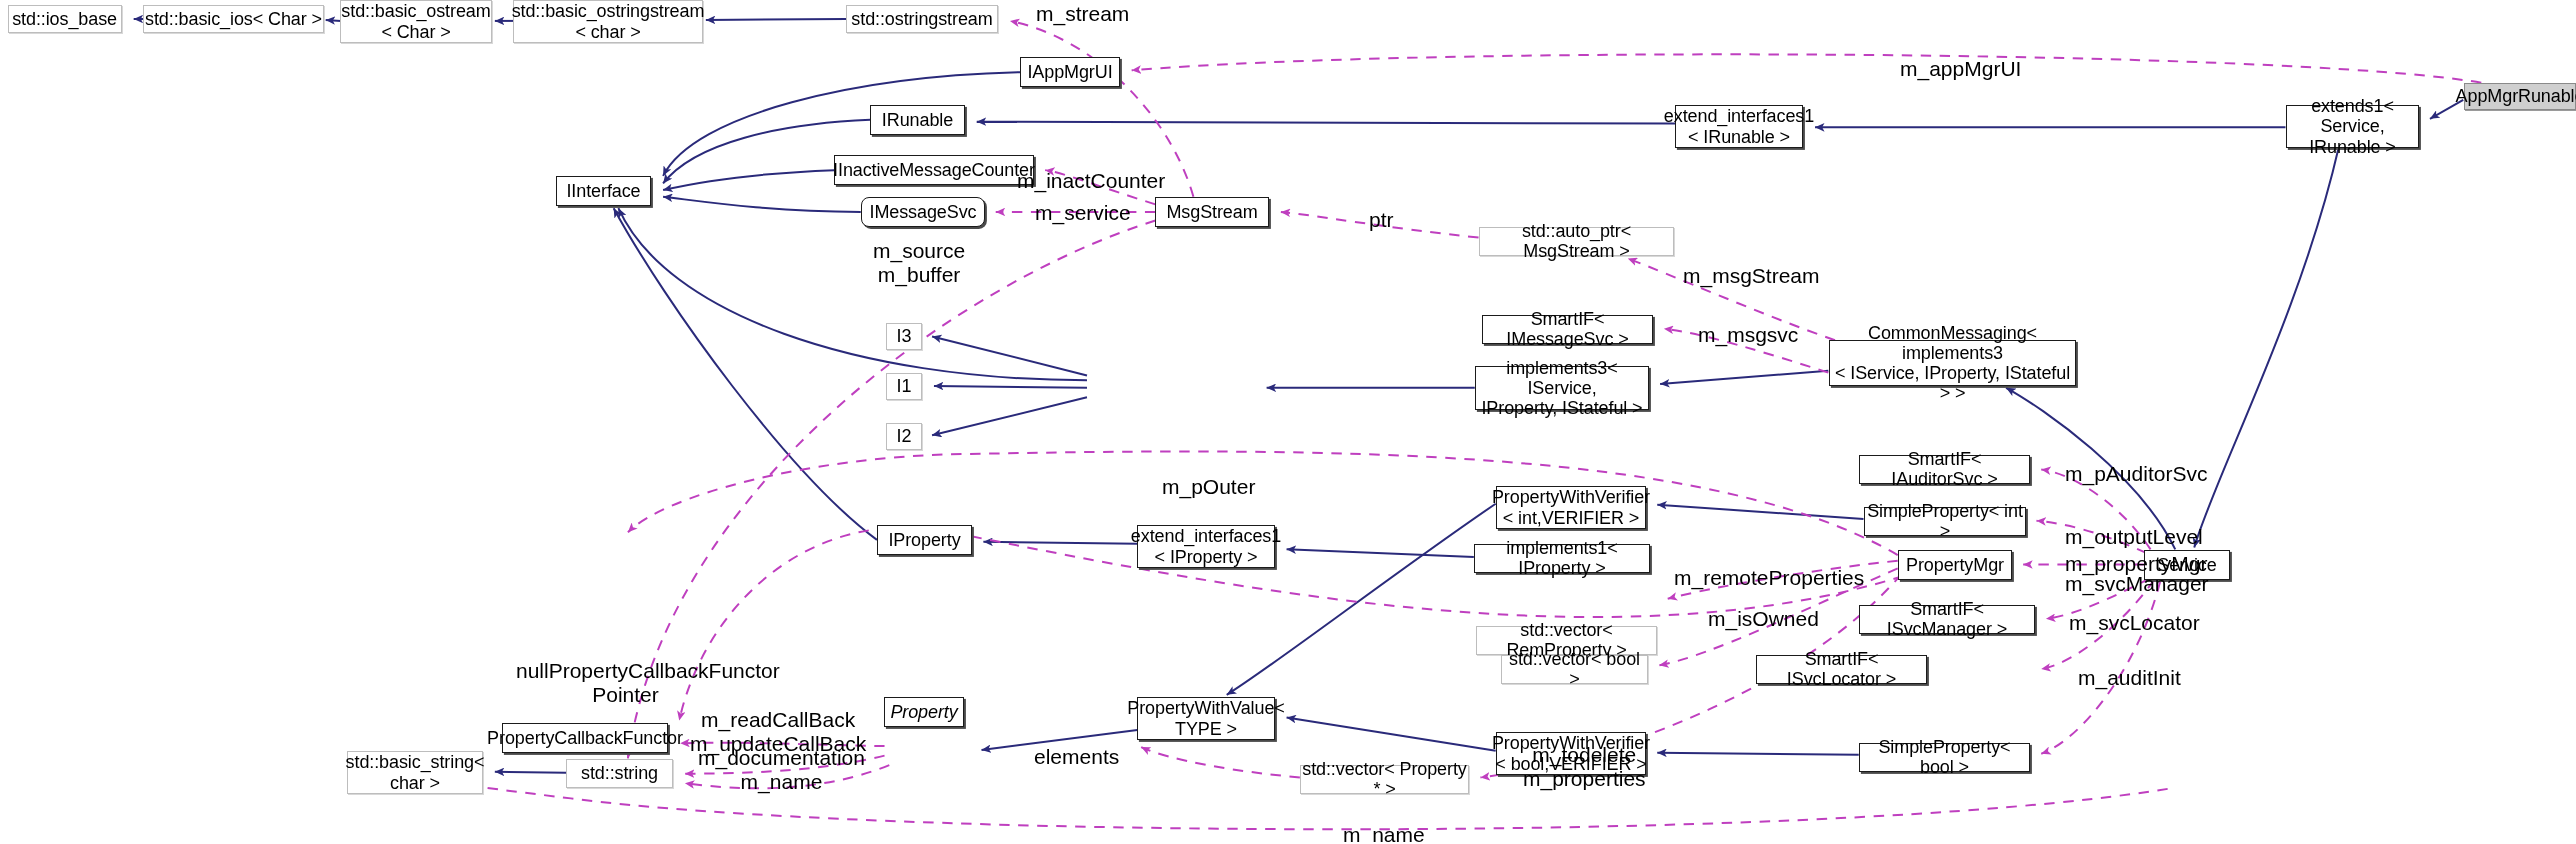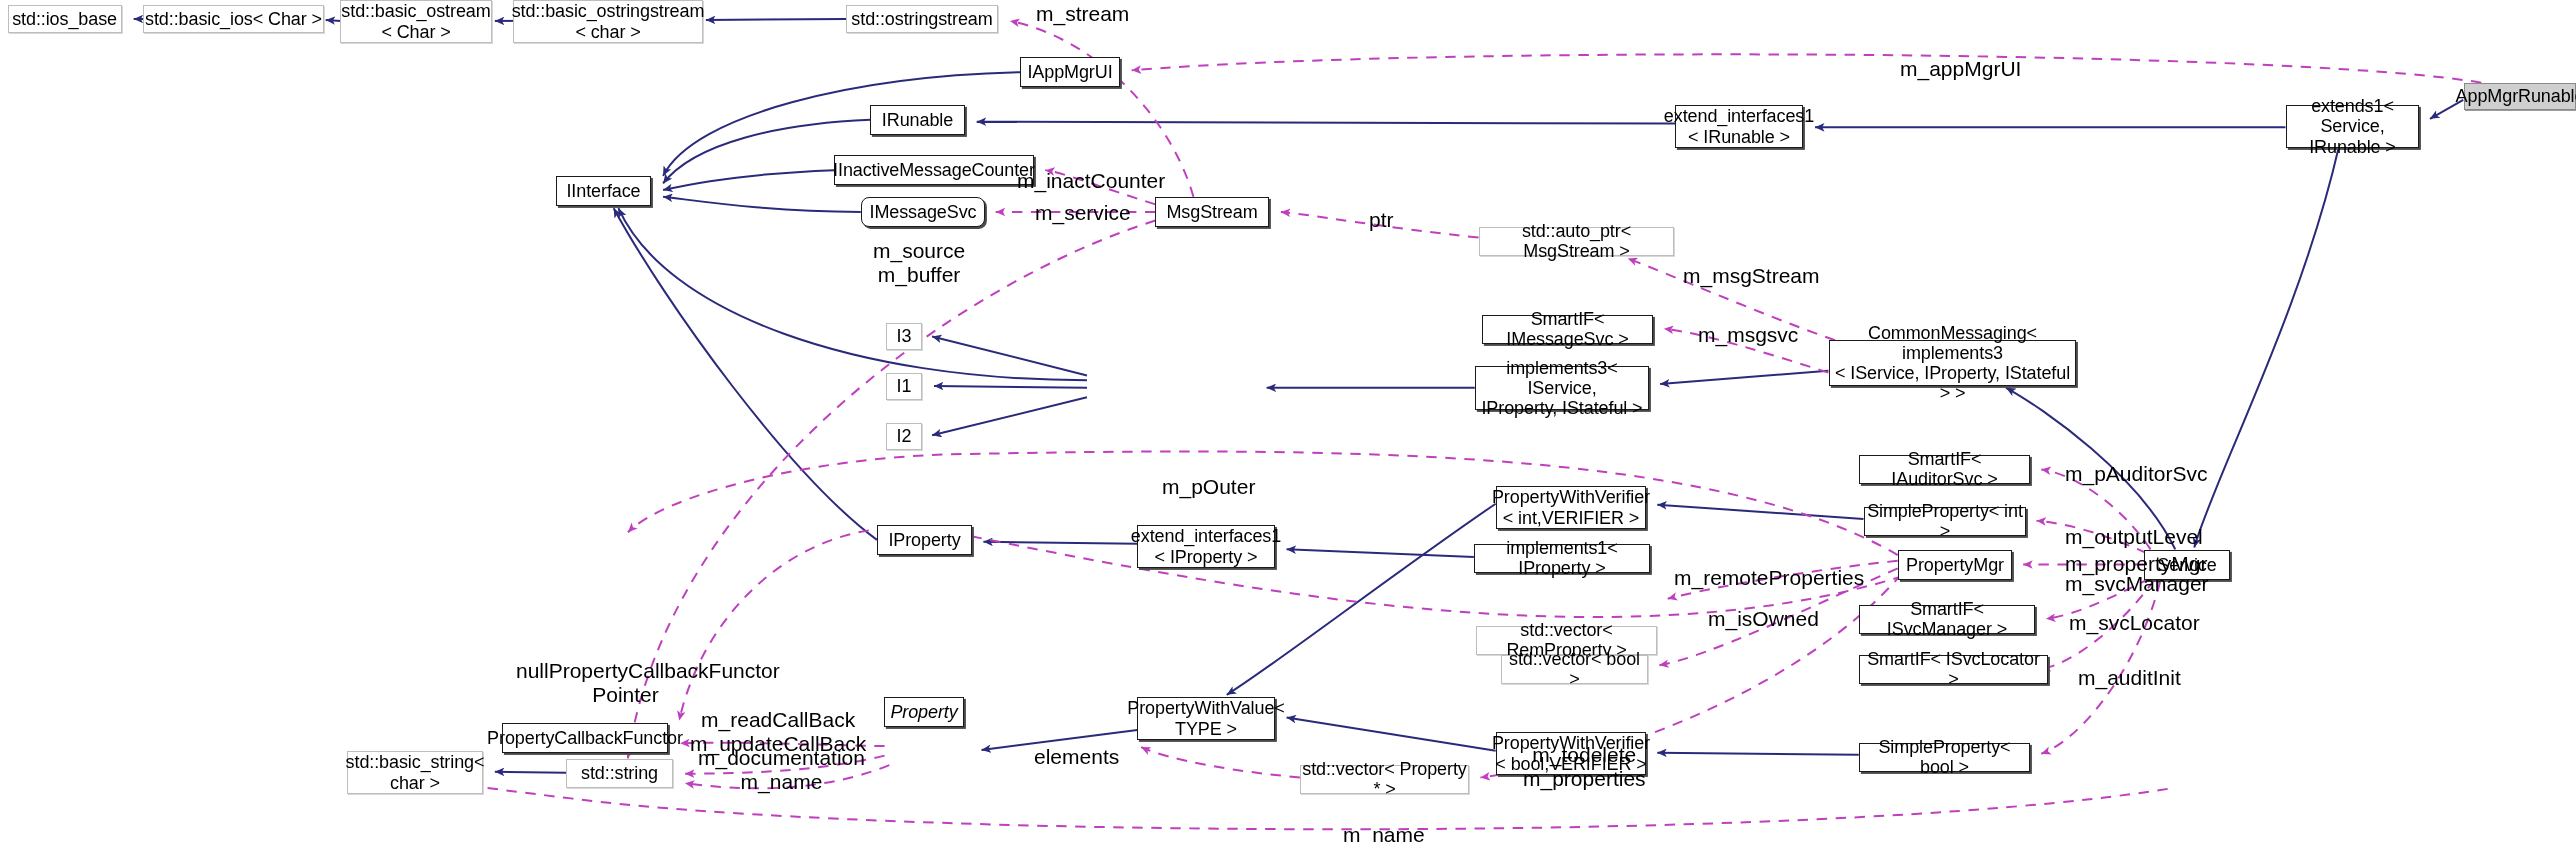--- a/index.html
+++ b/index.html
@@ -178,21 +178,21 @@
   <div class="node solid" style="left:1864px;top:507px;width:162px;height:28.5px;">SimpleProperty&lt; int &gt;</div>
   <div class="node solid" style="left:877px;top:525px;width:95px;height:30px;">IProperty</div>
   <div class="node solid" style="left:1137px;top:525px;width:138px;height:43px;">extend_interfaces1
 &lt; IProperty &gt;</div>
   <div class="node solid" style="left:1474px;top:544px;width:176px;height:28.5px;">implements1&lt; IProperty &gt;</div>
   <div class="node solid" style="left:1898px;top:550px;width:114px;height:30px;">PropertyMgr</div>
   <div class="node solid" style="left:2144px;top:550px;width:86px;height:30px;">Service</div>
   <div class="node light" style="left:1476px;top:594px;width:181px;height:28.5px;margin-top:32px;">std::vector&lt; RemProperty &gt;</div>
   <div class="node solid" style="left:1859px;top:605px;width:176px;height:28.5px;">SmartIF&lt; ISvcManager &gt;</div>
   <div class="node light" style="left:1501px;top:655px;width:147px;height:28.5px;">std::vector&lt; bool &gt;</div>
-  <div class="node solid" style="left:1859px;top:655px;width:189px;height:28.5px;">SmartIF&lt; ISvcLocator &gt;</div>
+  <div class="node solid" style="left:1756px;top:655px;width:171px;height:28.5px;">SmartIF&lt; ISvcLocator &gt;</div>
   <div class="node solid" style="left:502px;top:723px;width:166px;height:30px;">PropertyCallbackFunctor</div>
   <div class="node solid" style="left:1137px;top:697px;width:138px;height:43px;">PropertyWithValue&lt;
 TYPE &gt;</div>
   <div class="node solid" style="left:1496px;top:732px;width:150px;height:43px;">PropertyWithVerifier
 &lt; bool,VERIFIER &gt;</div>
   <div class="node solid" style="left:1859px;top:743px;width:171px;height:28.5px;">SimpleProperty&lt; bool &gt;</div>
   <div class="node solid" style="left:884px;top:697px;width:80px;height:30px;font-style:italic;">Property</div>
   <div class="node light" style="left:347px;top:751px;width:136px;height:43px;">std::basic_string&lt;
 char &gt;</div>
   <div class="node light" style="left:566px;top:759px;width:107px;height:28.5px;">std::string</div>

